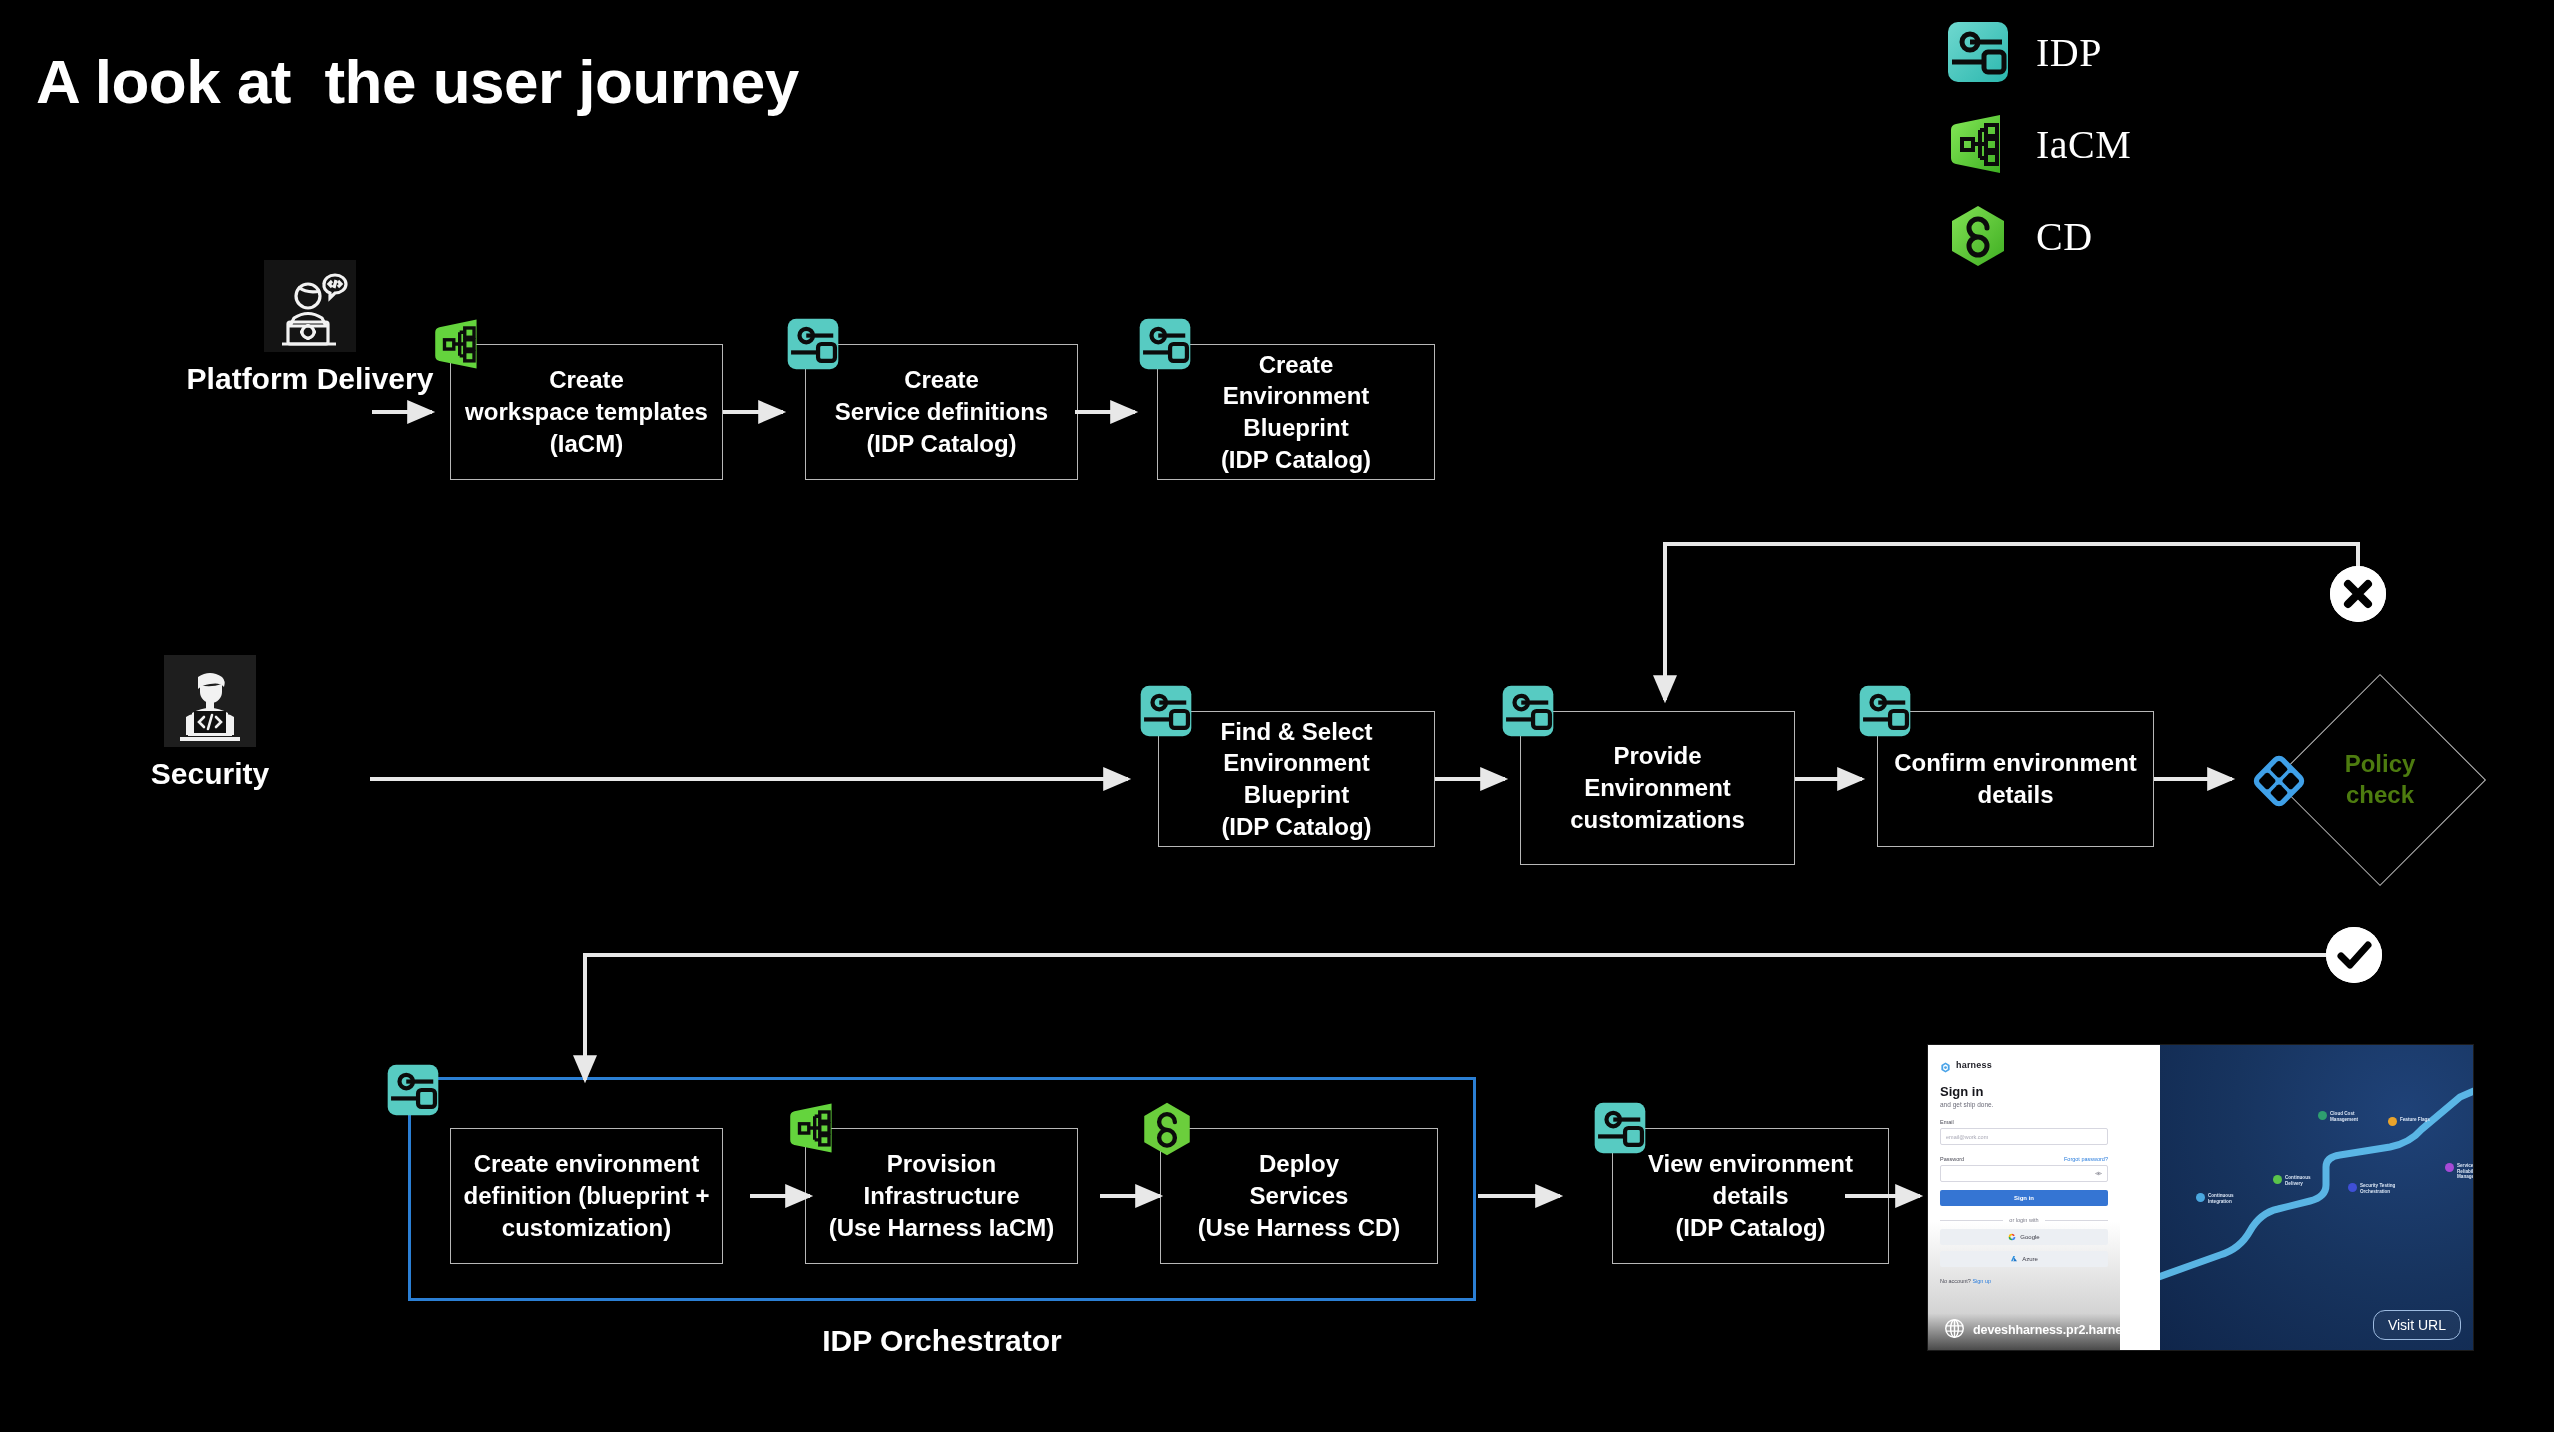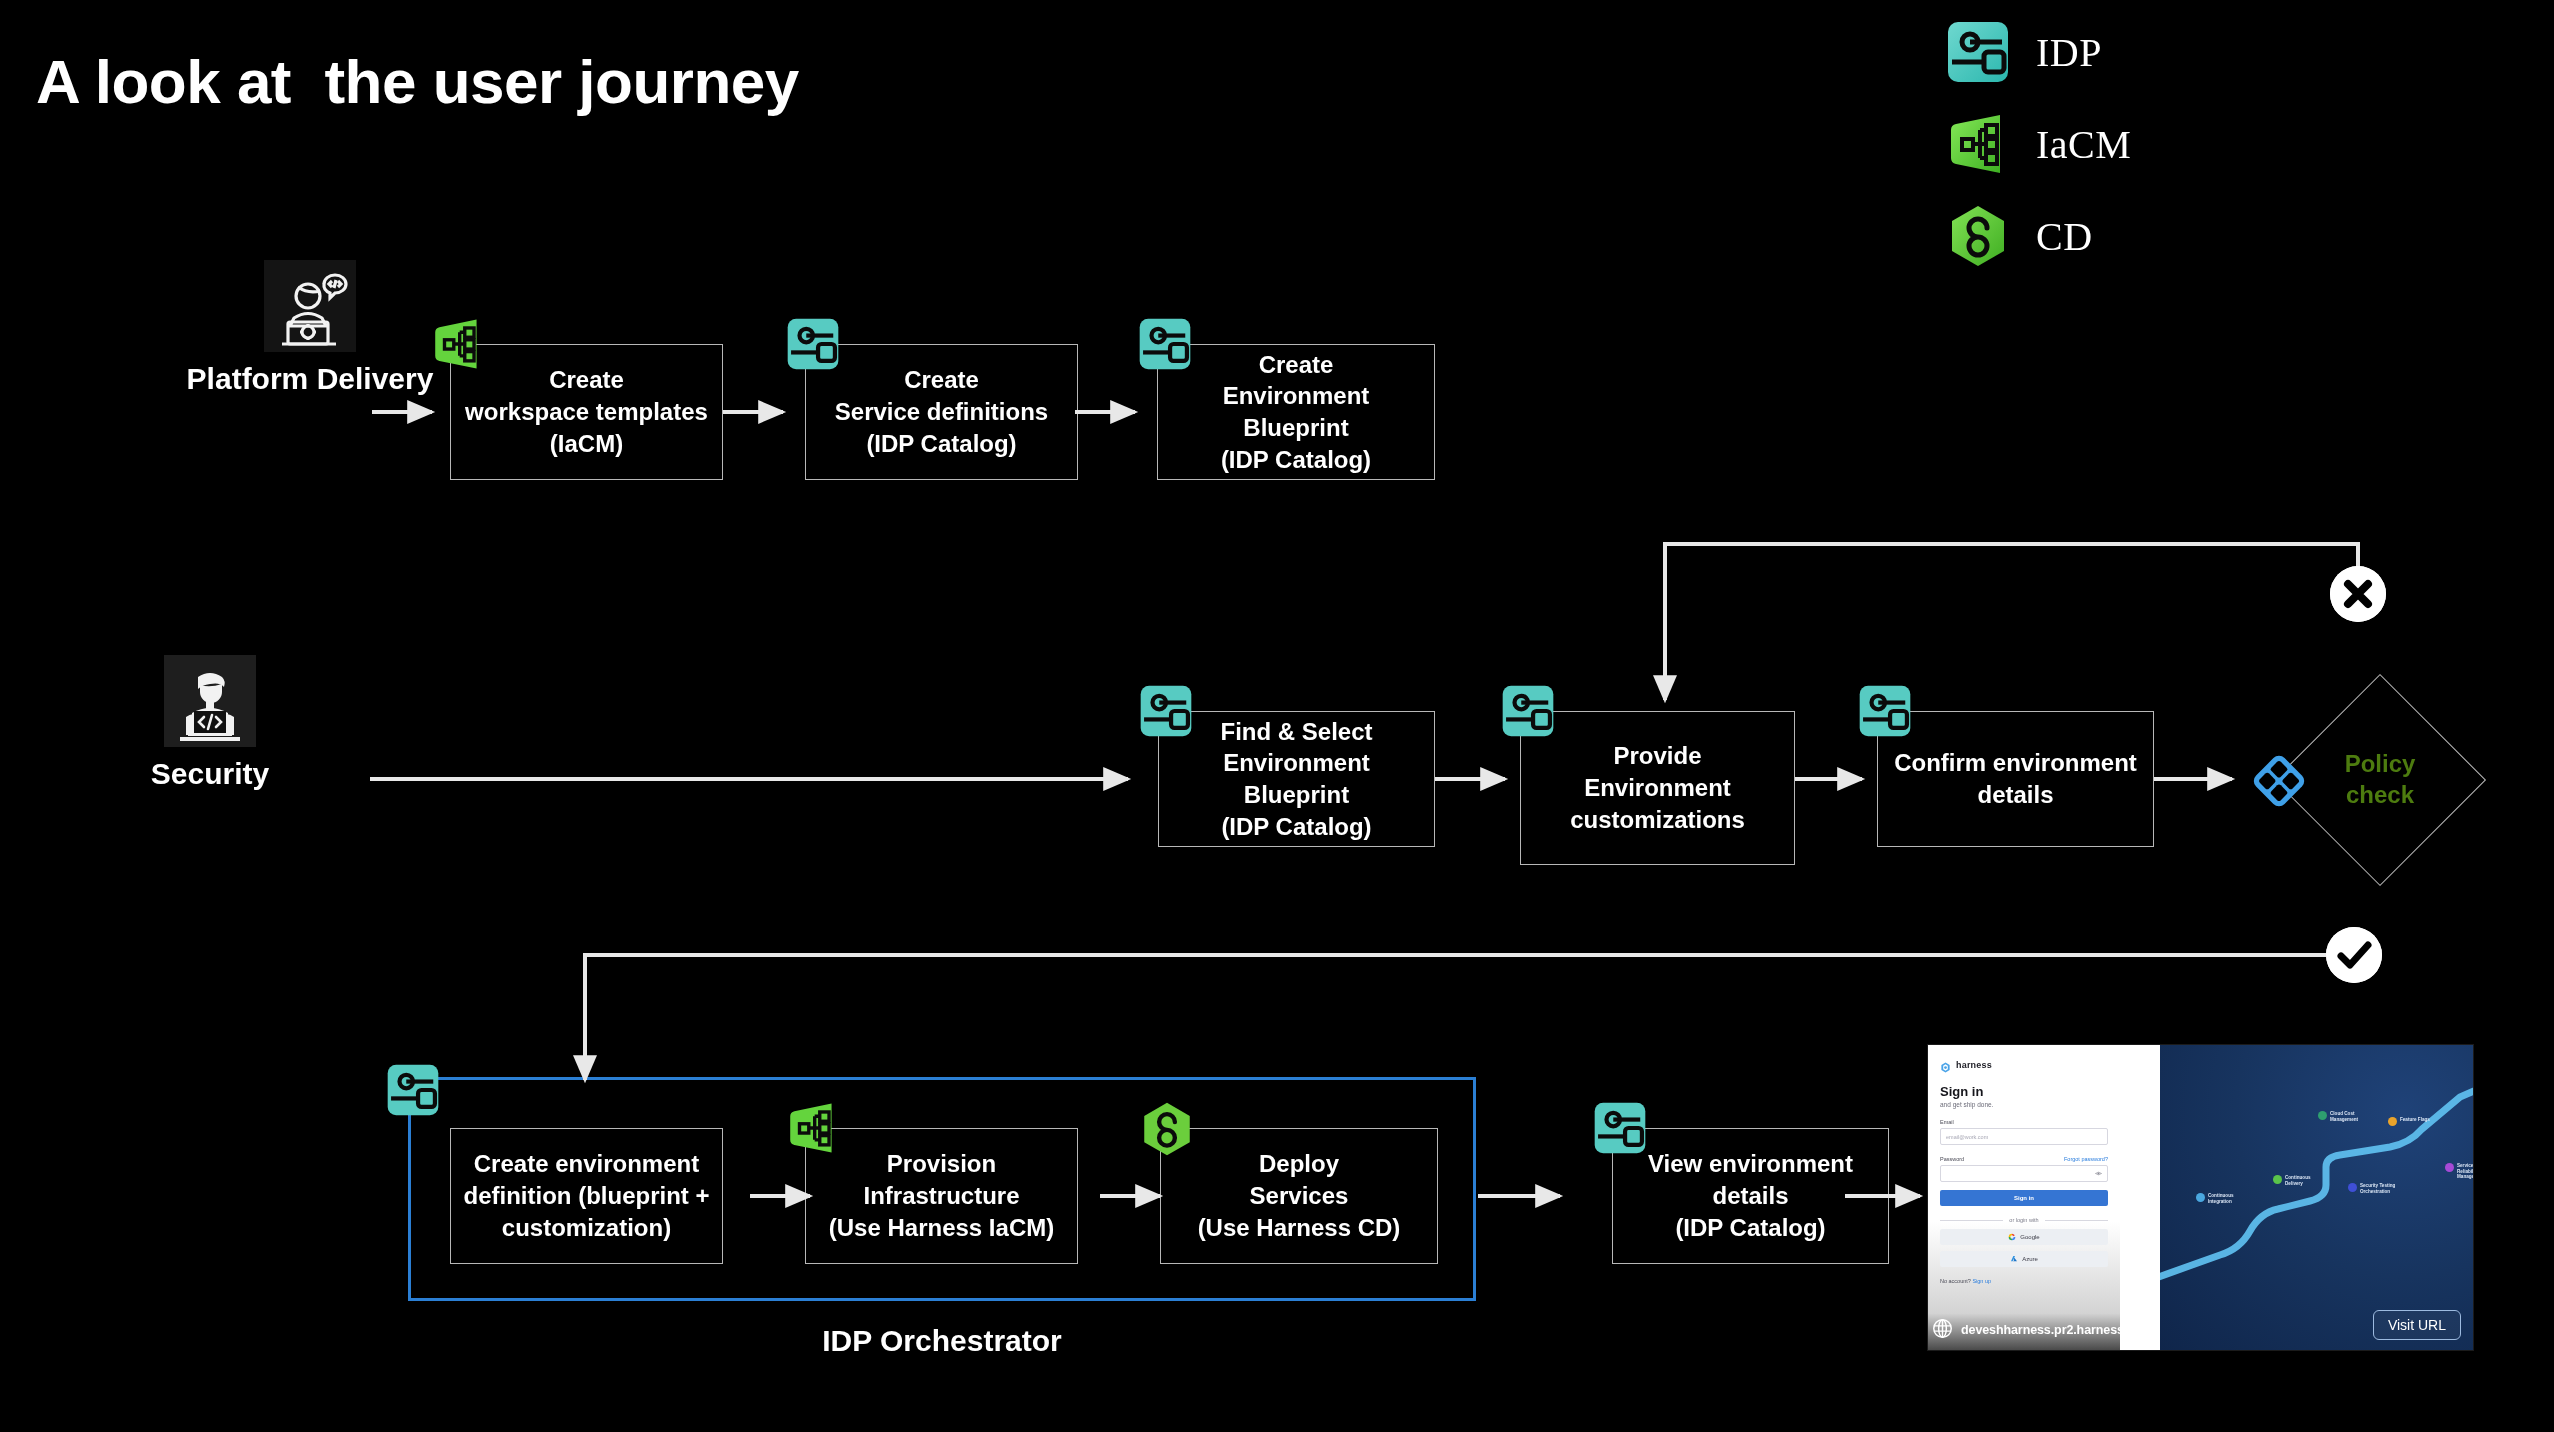--- a/index.html
+++ b/index.html
@@ -224,32 +224,32 @@
   }
   .pj-node { position: absolute; display: flex; align-items: flex-start; gap: 3px; }
   .pj-dot { width: 9px; height: 9px; border-radius: 50%; flex: 0 0 9px; }
   .pj-text { font-size: 4.6px; line-height: 1.25; color: #dbe6f5; font-weight: bold; white-space: pre-line; }
 
   #preview-url-bar {
     position: absolute;
     left: 0; bottom: 0;
     width: 192px; height: 40px;
     display: flex; align-items: center; gap: 8px;
-    padding-left: 4px;
+    padding-left: 16px;
     box-sizing: border-box;
     color: #ffffff;
     z-index: 4;
   }
   #preview-url-text { font-size: 12.5px; font-weight: bold; letter-spacing: -0.1px; white-space: nowrap; }
   #visit-url-btn {
     position: absolute;
     right: 12px; bottom: 10px;
     padding: 6px 14px;
     border: 1px solid #9dbbe0;
-    border-radius: 6px;
+    border-radius: 12px;
     color: #ffffff;
     font-size: 14px;
     background: rgba(255,255,255,0.04);
     z-index: 5;
   }
 </style>
 </head>
 <body>
 
 <div class="stage">

